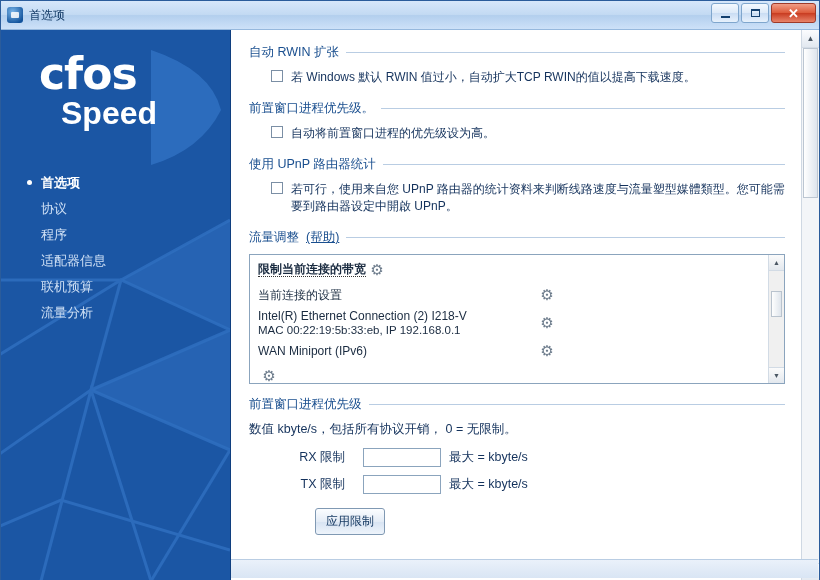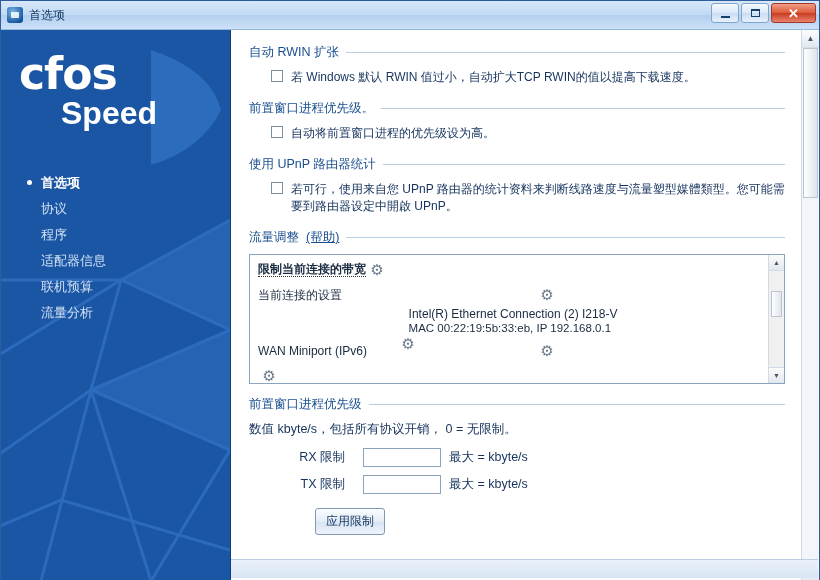--- a/index.html
+++ b/index.html
@@ -114,20 +114,21 @@
     color: #fff;
     z-index: 2;
   }
   .logo .cfos {
     font-size: 44px;
     font-weight: bold;
     letter-spacing: -1px;
     line-height: 44px;
     color: #ffffff;
     font-family: "DejaVu Sans", sans-serif;
+    margin-left: 20px;
   }
   .logo .speed {
     font-size: 32px;
     font-weight: bold;
     line-height: 34px;
     margin-left: 42px;
     color: #ffffff;
     font-family: Liberation Sans, sans-serif;
   }
   .nav {
@@ -223,21 +224,21 @@
     padding-top: 2px;
   }
   .lrow {
     display: flex;
     align-items: center;
     height: 25px;
     padding-left: 8px;
     color: #1a2b40;
     font-size: 12px;
   }
-  .lrow.tall { height: 31px; flex-direction: column; }
+  .lrow.tall { height: 31px; }
   .lrow .name { flex: 1; line-height: 14px; }
   .lrow .name .sub { display: block; font-size: 11.5px; }
   .lrow.first .name { font-weight: bold; border-bottom: 1px dotted #333; display: inline-block; flex: none; }
   .gear {
     width: 22px;
     flex: none;
     text-align: center;
     color: #6d7c8c;
     font-size: 15px;
     margin-right: 210px;

